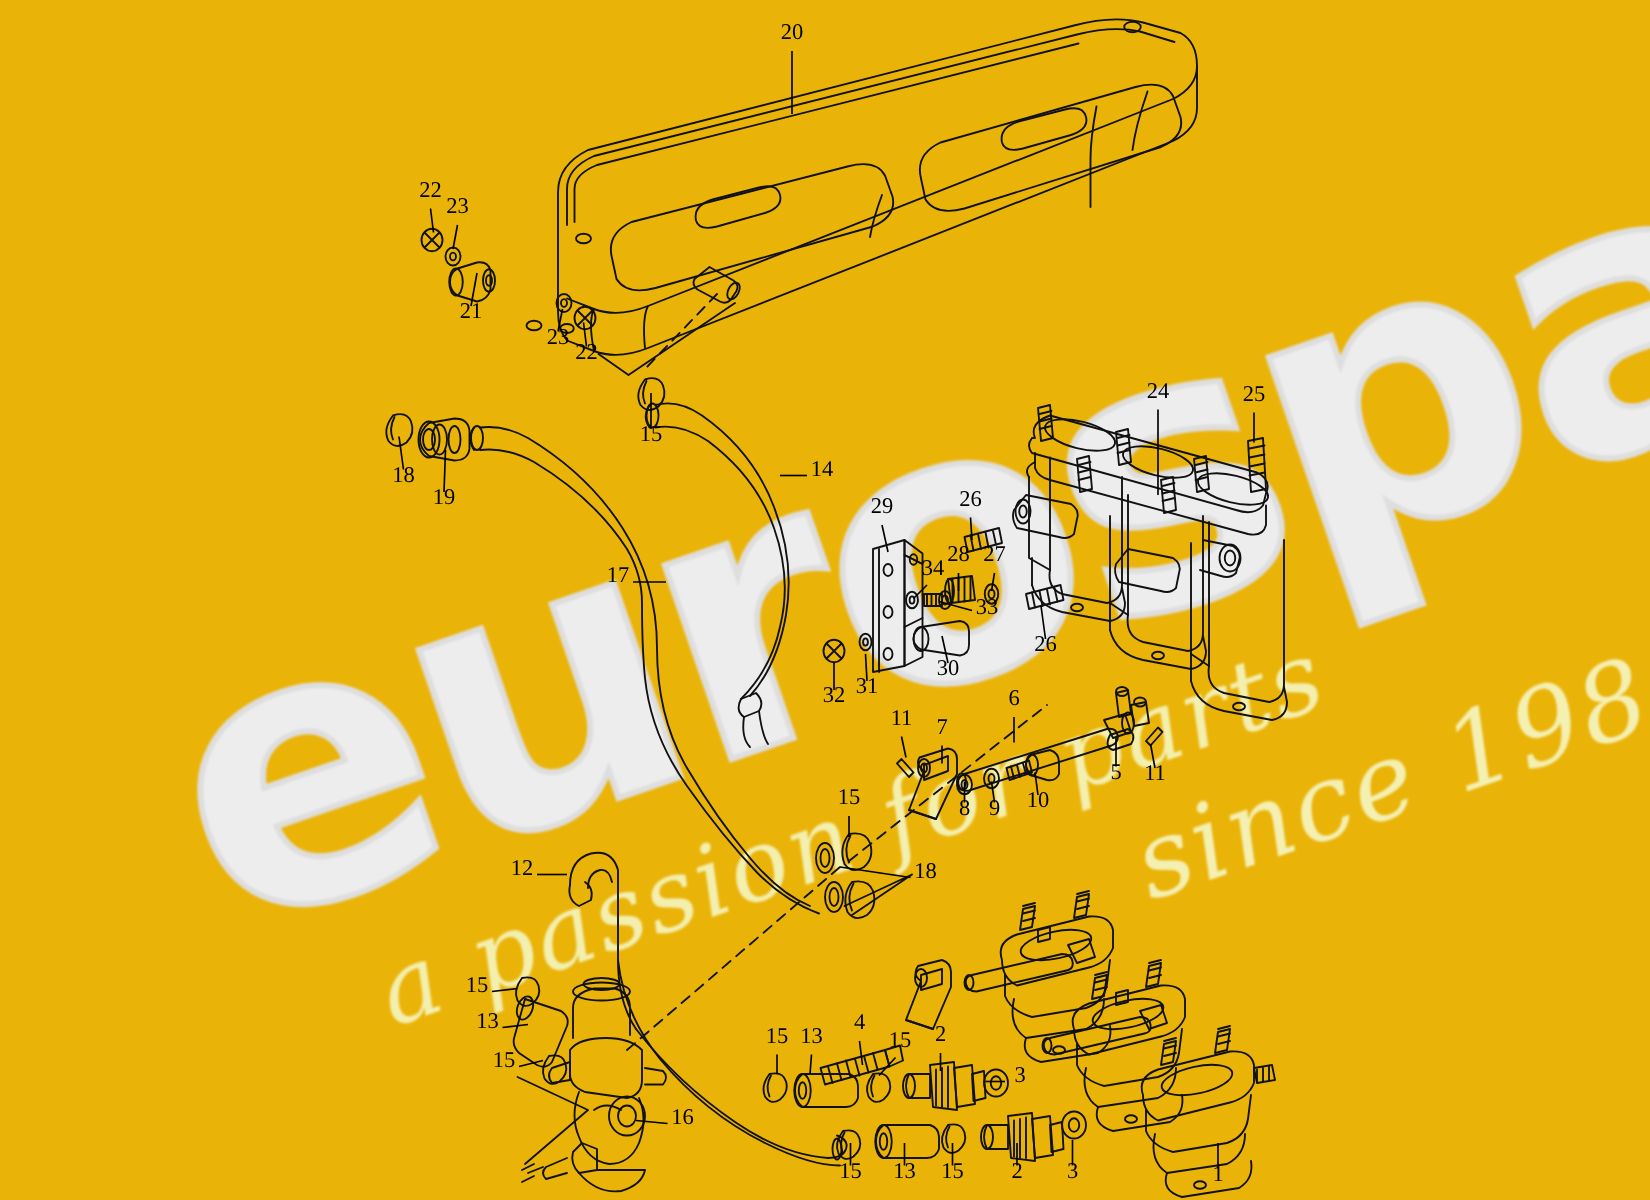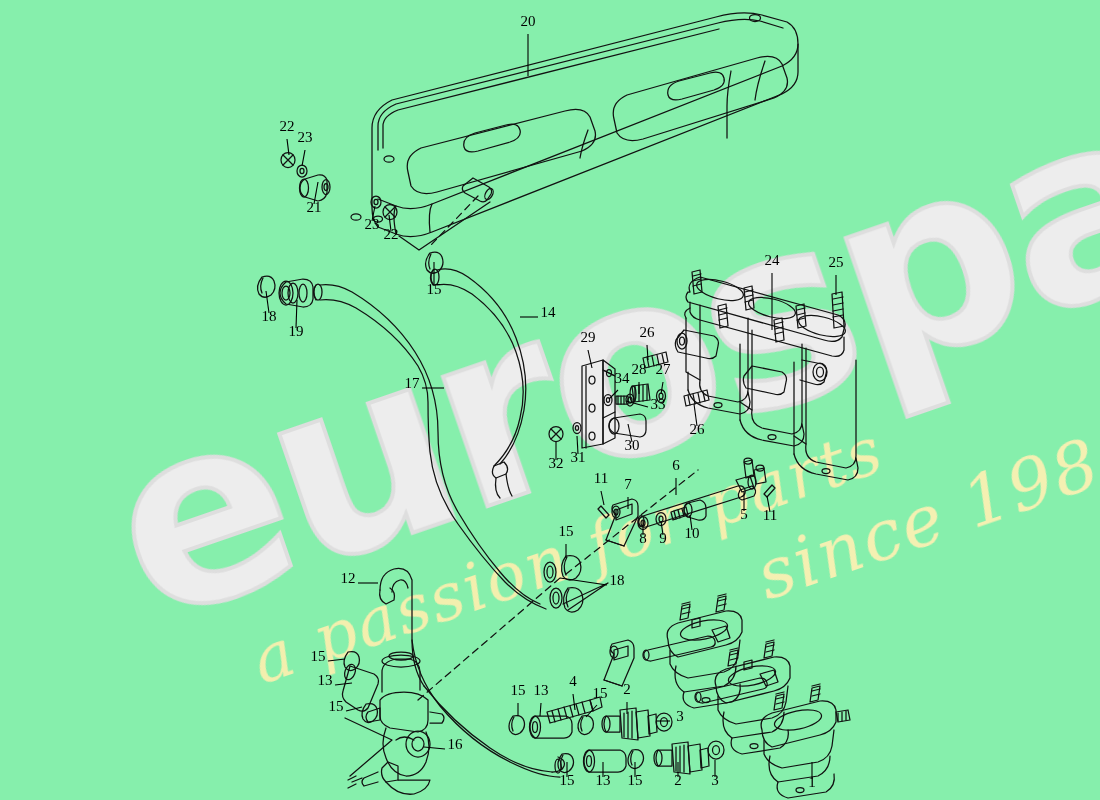--- a/index.html
+++ b/index.html
@@ -1,17 +1,17 @@
 <!DOCTYPE html>
 <html><head>
 <meta charset="utf-8">
 <style>
   html,body{margin:0;padding:0;background:#fff;}
   body{width:1100px;height:800px;overflow:hidden;font-family:"Liberation Serif",serif;}
-  #stage{position:relative;width:1100px;height:800px;background:#86efac;}
+  #stage{position:relative;width:1100px;height:800px;background:#eab308;}
   #wm,#art,#labels{position:absolute;inset:0;width:1100px;height:800px;}
   #wm{z-index:1;}
   #art{z-index:2;}
   #labels{z-index:3;}
   .lbl{font-family:"Liberation Serif",serif;font-size:15px;fill:#000;}
 </style>
 </head>
 <body>
 
 <div id="stage">

